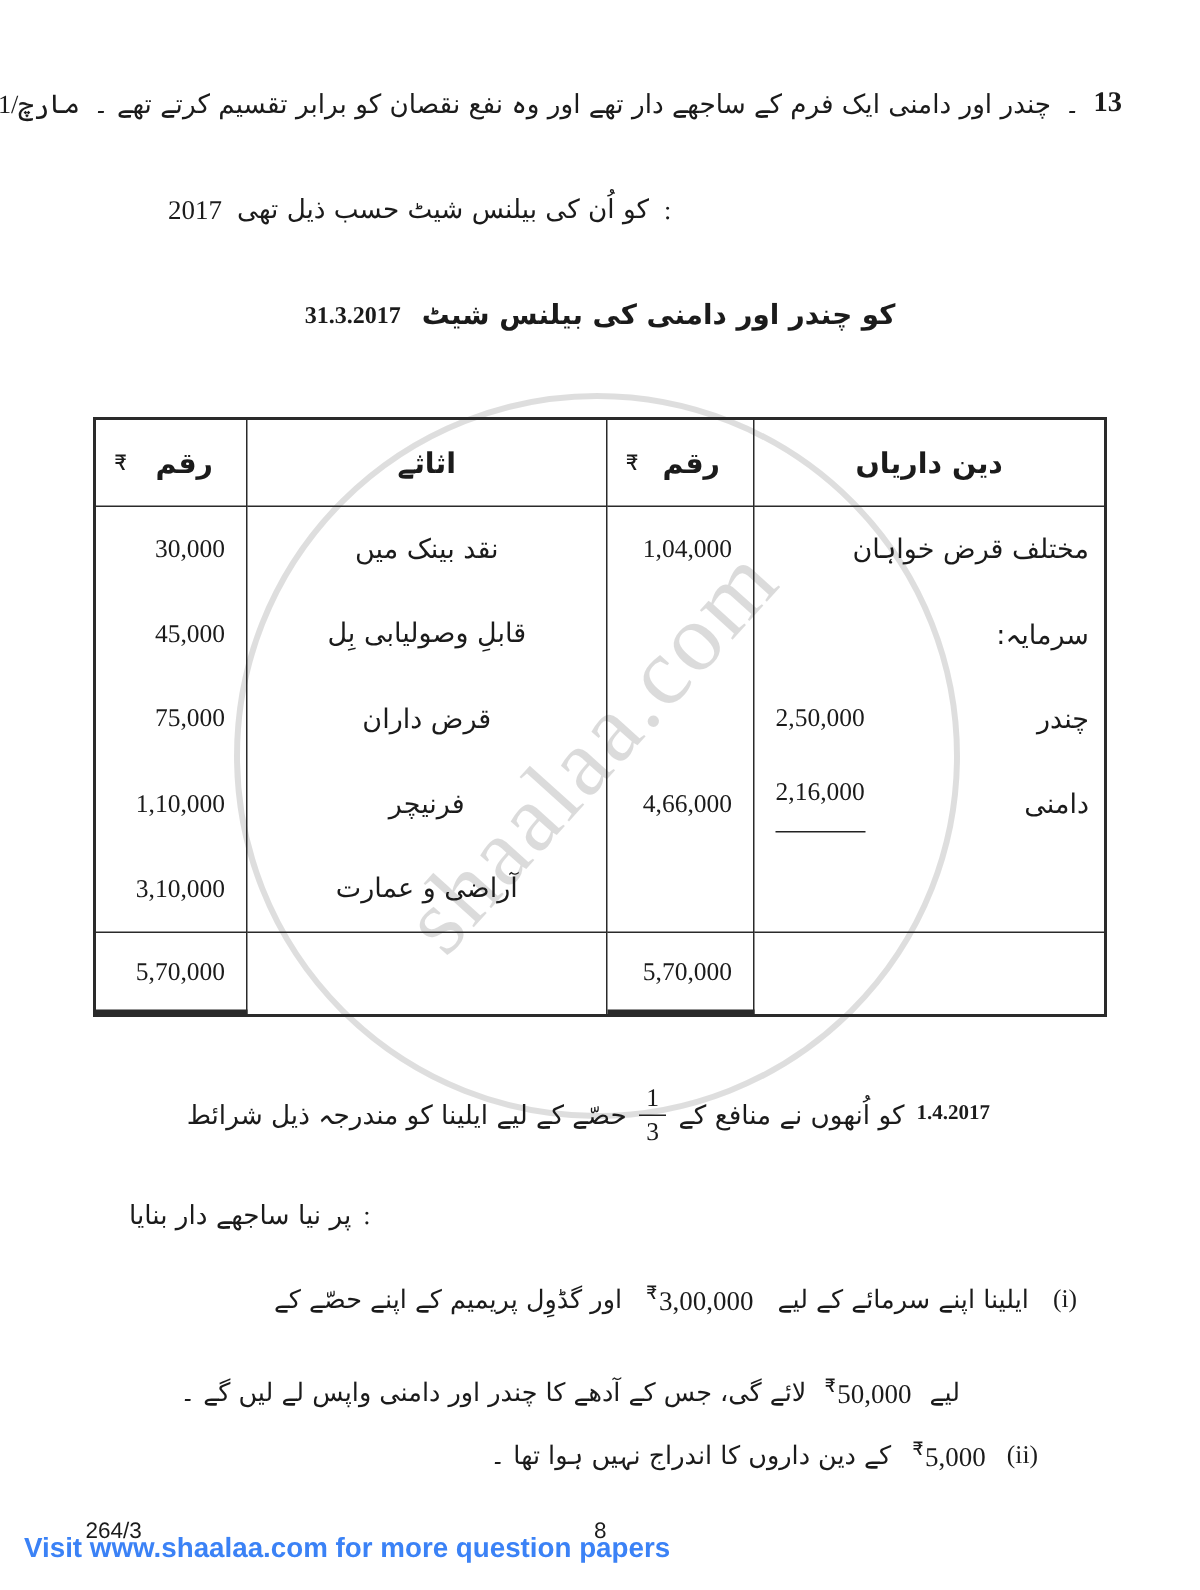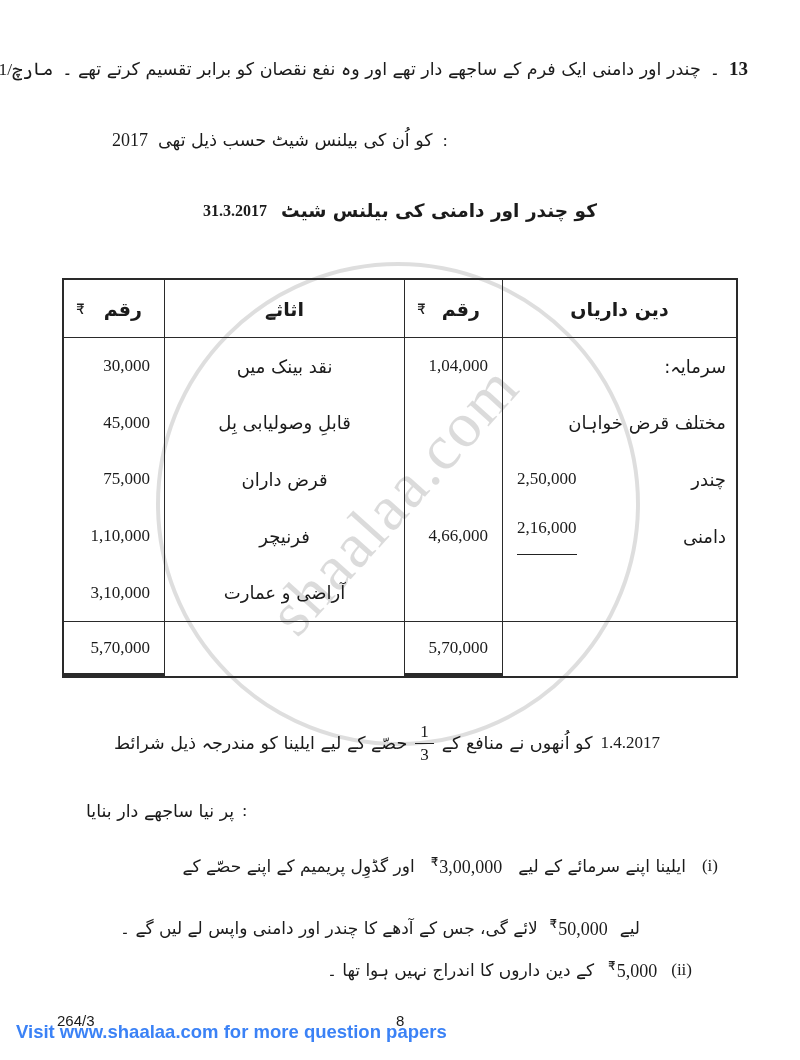--- a/index.html
+++ b/index.html
@@ -63,21 +63,21 @@
   .sub-amt{font-family:"Liberation Serif",serif;font-size:17px;direction:ltr;}
   .u-line{border-bottom:1.6px solid #222;padding-bottom:16px;}
   .tot{display:flex;align-items:center;justify-content:flex-end;padding-right:14px;font-size:17px;}
   .dbl-rule{border-bottom:3px solid #2a2a2a;}
 
   
   .terms1{
     position:absolute;top:722px;right:140px;direction:rtl;white-space:nowrap;
     display:flex;align-items:center;gap:8px;font-size:17.5px;
   }
-  .terms1 .date{font-size:17px;}
+  .terms1 .date{font-size:14px;font-weight:bold;}
   .frac{
     display:inline-flex;flex-direction:column;align-items:center;
     font-family:"Liberation Serif",serif;font-size:17px;line-height:1.15;direction:ltr;
   }
   .frac .fn{border-bottom:1.5px solid #222;padding:0 5px 1px;}
   .frac .fd{padding-top:1px;}
   .terms2{
     position:absolute;top:800px;left:86px;white-space:nowrap;
     display:flex;align-items:center;gap:8px;font-size:17.5px;justify-content:flex-end;
   }
@@ -156,24 +156,24 @@
     <div class="cell vline hline bodycol col-amt num">
       <div class="r">1,04,000</div>
       <div class="r"></div>
       <div class="r"></div>
       <div class="r">4,66,000</div>
       <div class="r"></div>
     </div>
 
     <div class="cell hline bodycol col-liab">
       <div class="r">
+          <span class="urdu">مختلف قرض خواہان</span>
+        </div>
+      <div class="r">
           <span class="urdu">سرمایہ:</span>
-        </div>
-      <div class="r">
-          <span class="urdu">مختلف قرض خواہان</span>
         </div>
       <div class="r">
         <span class="urdu">چندر</span>
         <span class="sub-amt">2,50,000</span>
       </div>
       <div class="r">
         <span class="urdu">دامنی</span>
         <span class="sub-amt u-line">2,16,000</span>
       </div>
       <div class="r"></div>

